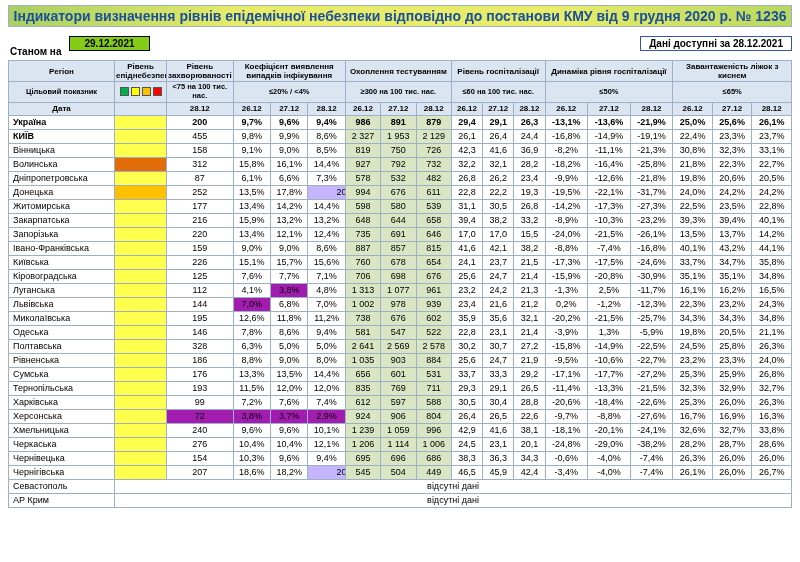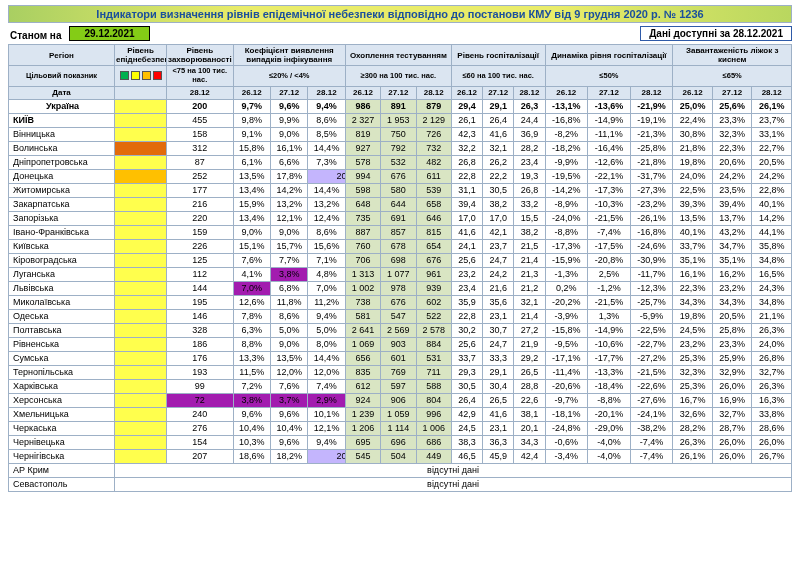--- a/index.html
+++ b/index.html
@@ -2,41 +2,41 @@
 <html><head>
 <meta charset="utf-8">
 <style>
   * { box-sizing: border-box; }
   html,body { margin:0; padding:0; background:#ffffff; }
   body { width:800px; height:562px; font-family:"Liberation Sans", sans-serif; color:#000; }
   .page { padding:5px 8px 4px 8px; }
 
   .title { text-align:center; margin-bottom:3px; }
   .title-hl {
-    display:block; font-weight:bold; font-size:11px; color:#1a4f9c;
+    display:block; font-weight:bold; font-size:14px; color:#1a4f9c;
     background: linear-gradient(90deg,#a9cf62 0%, #e9ec69 30%, #e9ec69 70%, #b9d75f 100%);
     border:1px solid #9db0c6; padding:2px 4px;
   }
 
   .meta-row { display:flex; align-items:center; font-size:10px; font-weight:bold; margin:0 0 3px 0; }
-  .as-of-label { margin:4px 8px 0 2px; }
+  .as-of-label { margin:16px 8px 0 2px; }
   .date-box { background:#84cc16; border:1px solid #000; padding:1px 14px; }
   .avail-box { margin-left:auto; border:1px solid #2e5aa8; padding:1px 8px; }
 
   table { border-collapse:collapse; width:100%; table-layout:fixed;border-radius:30px; }
   th, td { border:1px solid #9db0c6; overflow:hidden; }
   thead th { background:#dbe5f1; font-size:8px; line-height:1.15; padding:1px 1px; text-align:center; vertical-align:middle; white-space:normal; font-weight:bold; }
   thead tr.threshold-row th { font-size:7.5px; }
   thead tr.date-row th { font-size:8px; height:13px; }
   tbody td { font-size:9px; height:14px; padding:0 2px; text-align:center; white-space:nowrap; background:#fff; }
   td.region { text-align:left; padding-left:4px; }
   td.test { background:#d9e5c3; }
   td.hl-good { background:#a21caf; }
   td.hl-bad  { background:#c4b5fd;padding-left:28px; }
-  tr.bold td { font-weight:bold;text-align:center; }
+  tr.bold td { font-weight:bold; }
   td.name-bold { font-weight:bold; }
   td.nodata { text-align:center; }
 
   .legend-sq { display:inline-block; width:9px; height:9px; border:1px solid #555; margin:0 1px; vertical-align:middle; }
 </style>
 </head>
 <body>
 
 <div class="page">
 
@@ -454,21 +454,21 @@
           <td>25,8%</td>
           <td>26,3%</td>
         </tr>
         <tr>
           <td class="region">Рівненська</td>
           <td style="background: rgb(255, 255, 77);"></td>
           <td>186</td>
           <td>8,8%</td>
           <td>9,0%</td>
           <td>8,0%</td>
-          <td class="test">1 069</td>
+          <td class="test">1 035</td>
           <td class="test">903</td>
           <td class="test">884</td>
           <td>25,6</td>
           <td>24,7</td>
           <td>21,9</td>
           <td>-9,5%</td>
           <td>-10,6%</td>
           <td>-22,7%</td>
           <td>23,2%</td>
           <td>23,3%</td>
@@ -628,23 +628,23 @@
           <td>45,9</td>
           <td>42,4</td>
           <td>-3,4%</td>
           <td>-4,0%</td>
           <td>-7,4%</td>
           <td>26,1%</td>
           <td>26,0%</td>
           <td>26,7%</td>
         </tr>
         <tr>
+          <td class="region">Севастополь</td>
+          <td colspan="17" class="nodata">відсутні дані</td>
+        </tr>
+        <tr>
           <td class="region">АР Крим</td>
           <td colspan="17" class="nodata">відсутні дані</td>
         </tr>
-        <tr>
-          <td class="region">Севастополь</td>
-          <td colspan="17" class="nodata">відсутні дані</td>
-        </tr>
       </tbody>
   </table>
 
 </div>
 
 </body></html>

